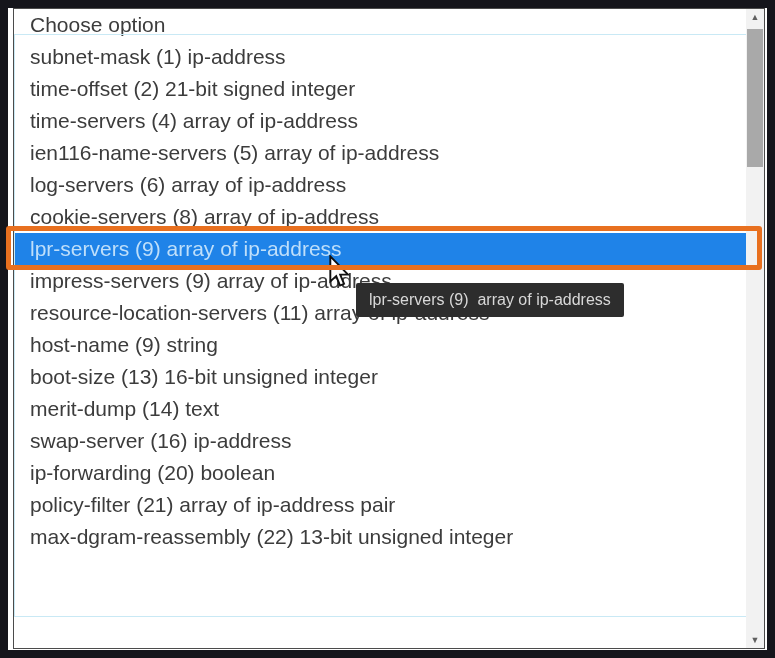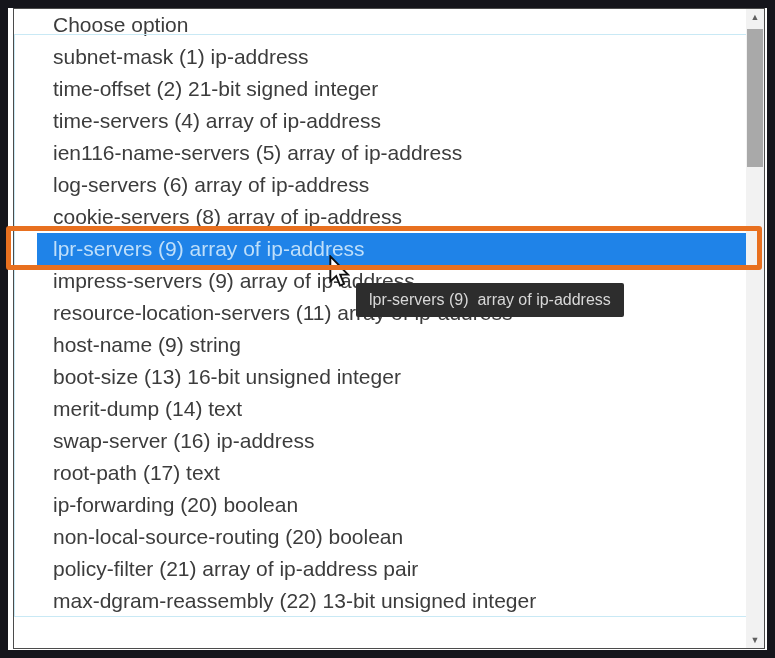--- a/index.html
+++ b/index.html
@@ -15,21 +15,21 @@
     z-index:4;pointer-events:none;
   }
   
   .panel{
     position:absolute;left:13px;top:8px;width:752px;height:641px;
     box-sizing:border-box;border:1px solid var(--panel-border,#4b4b4b);
     background:#ffffff;z-index:1;
   }
   .list{
     position:absolute;left:0;top:0;right:18px;bottom:0;
-    overflow:hidden;z-index:1;padding-left:23px;
+    overflow:hidden;z-index:1;
   }
   .row{
     height:32px;line-height:32px;padding-left:16px;
     font-size:21px;color:var(--list-text,#3c3c3c);
     white-space:nowrap;overflow:hidden;cursor:default;
   }
   .row.selected{
     background:var(--selection-bg,#1f83e8);
     color:var(--selection-text,#bfdffa);
   }
@@ -86,23 +86,21 @@
       <div class="row">ien116-name-servers (5) array of ip-address</div>
       <div class="row">log-servers (6) array of ip-address</div>
       <div class="row">cookie-servers (8) array of ip-address</div>
       <div class="row selected">lpr-servers (9) array of ip-address</div>
       <div class="row">impress-servers (9) array of ip-address</div>
       <div class="row">resource-location-servers (11) array of ip-address</div>
       <div class="row">host-name (9) string</div>
       <div class="row">boot-size (13) 16-bit unsigned integer</div>
       <div class="row">merit-dump (14) text</div>
       <div class="row">swap-server (16) ip-address</div>
-      <div class="row">root-path (17) text</div>
       <div class="row">ip-forwarding (20) boolean</div>
-      <div class="row">non-local-source-routing (20) boolean</div>
       <div class="row">policy-filter (21) array of ip-address pair</div>
       <div class="row">max-dgram-reassembly (22) 13-bit unsigned integer</div>
     </div>
   <div class="cyan-rect"></div>
   <div class="scrollbar">
     <div class="sb-btn up">
       <span>▲</span>
     </div>
     <div class="sb-thumb"></div>
     <div class="sb-btn down">

